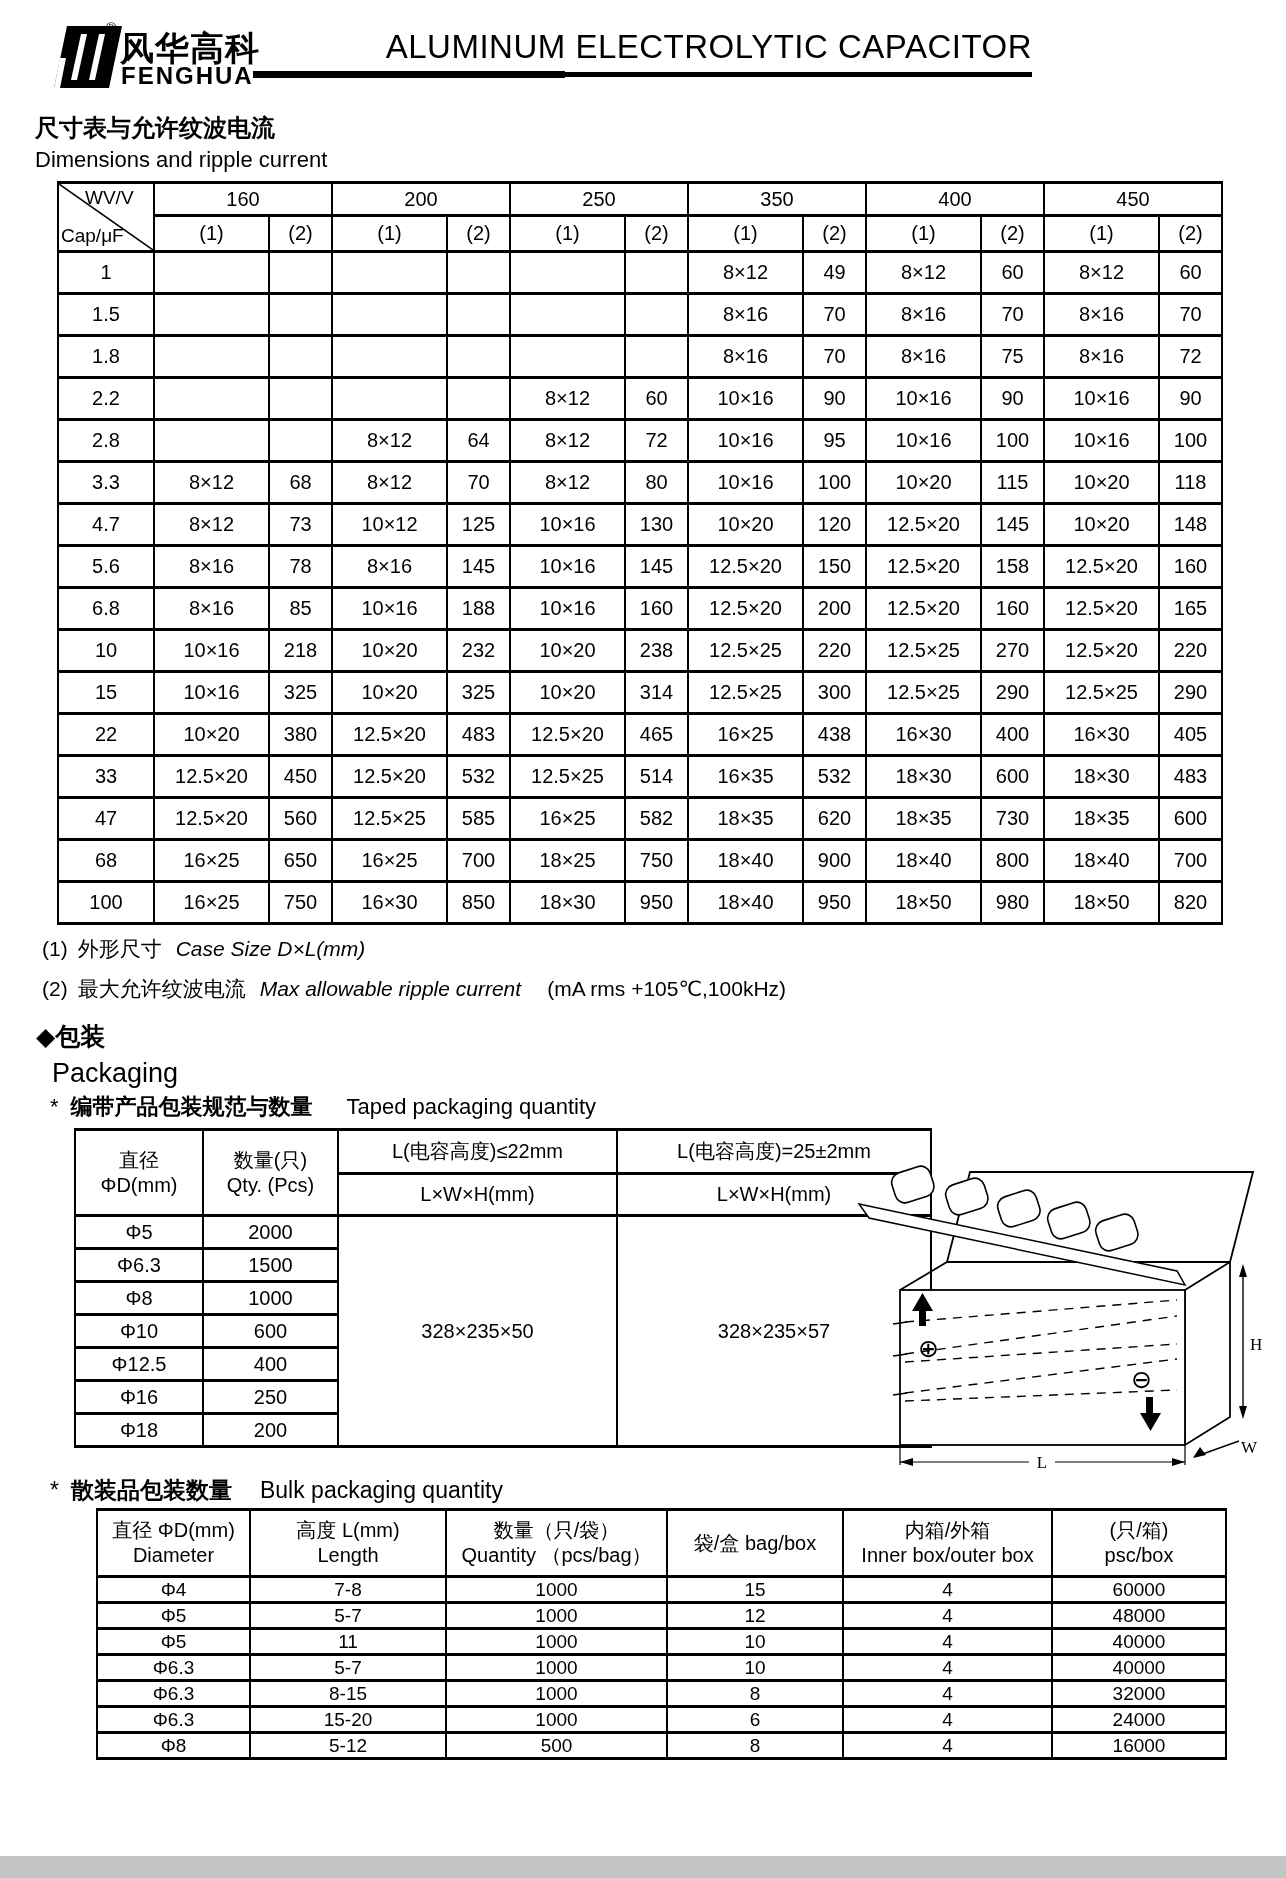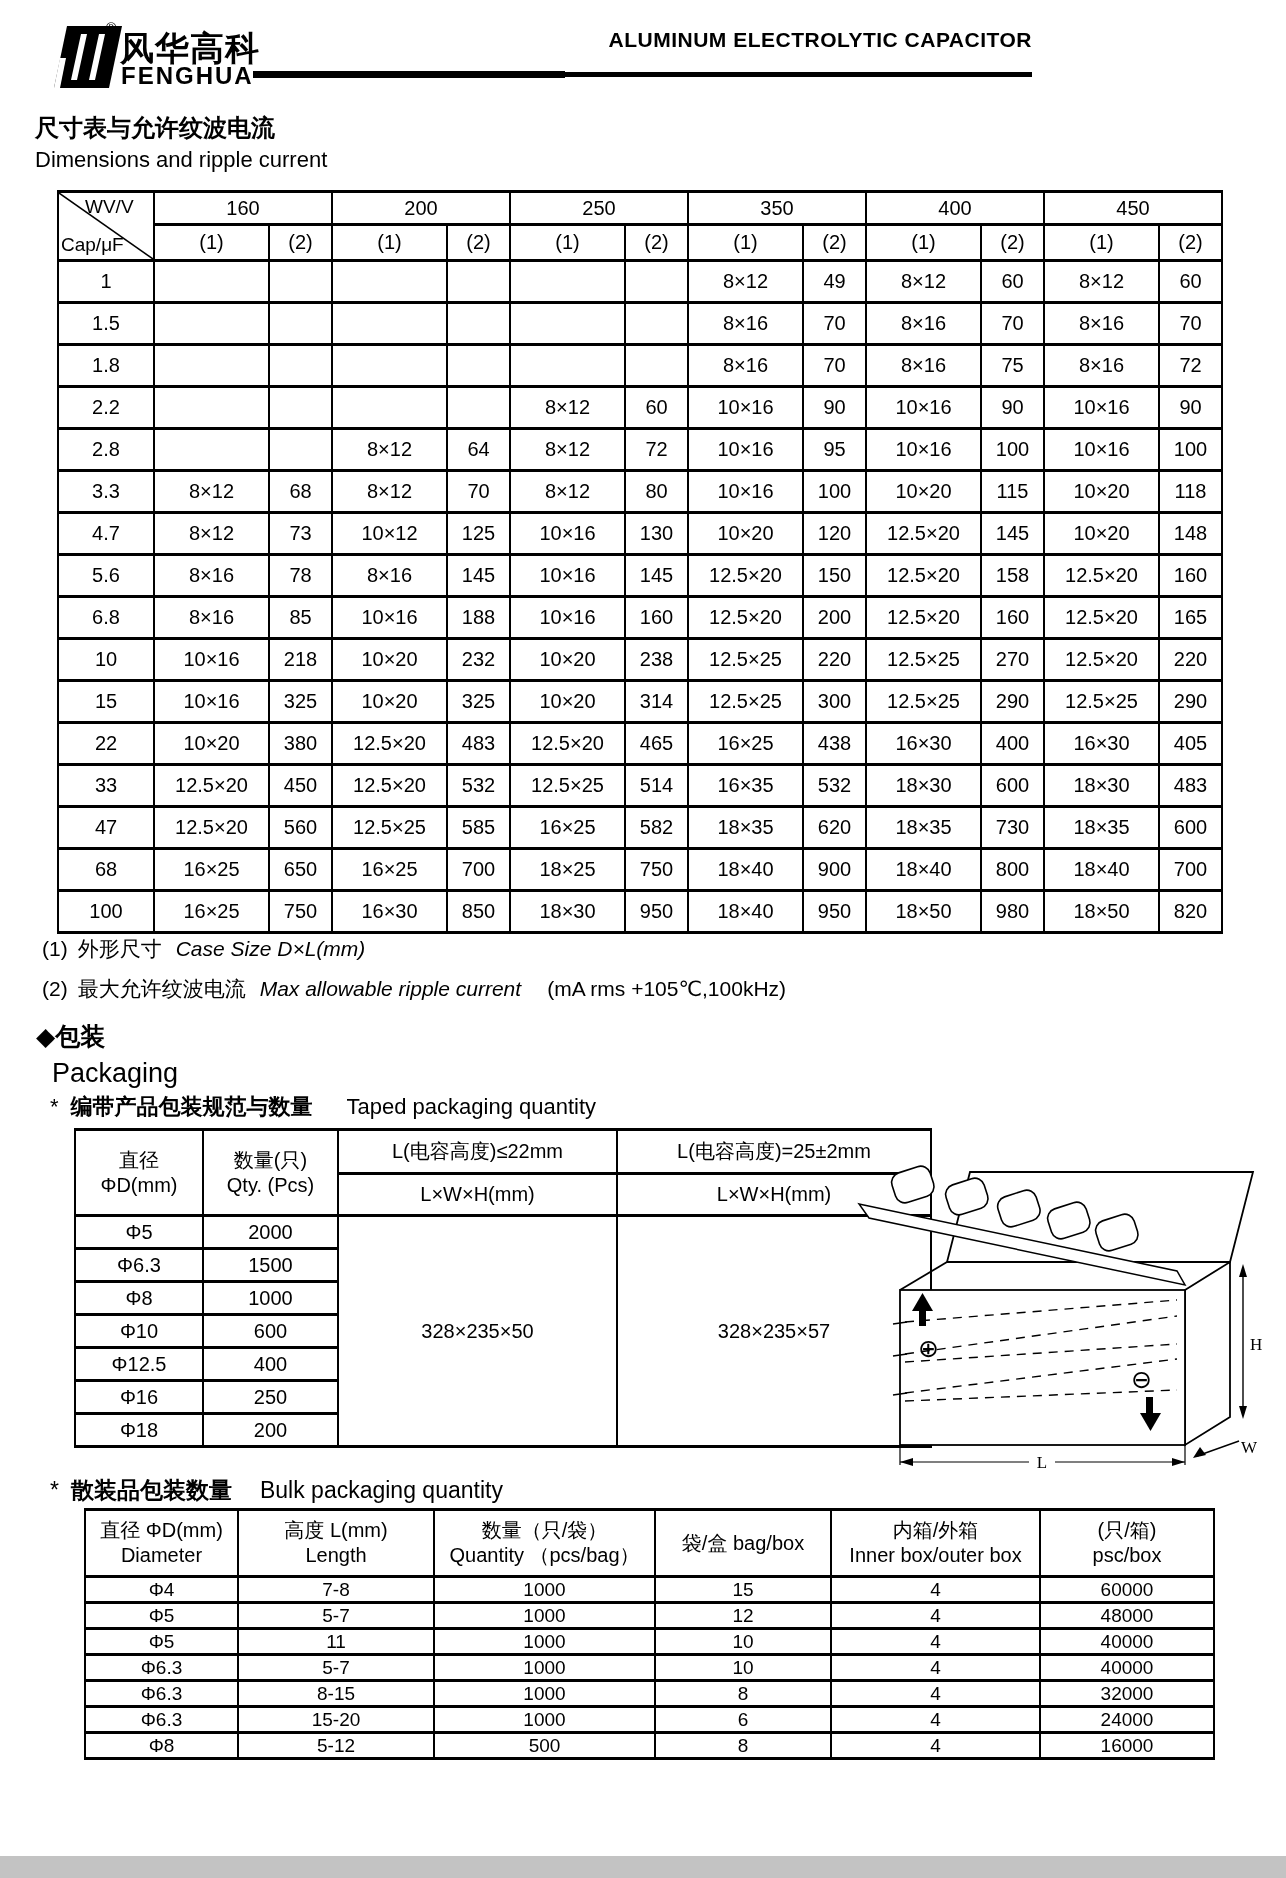--- a/index.html
+++ b/index.html
@@ -6,34 +6,34 @@
   html,body { background:#fff; }
   body { width:1286px; height:1878px; position:relative; overflow:hidden;
          font-family:"Liberation Sans","DejaVu Sans",sans-serif; color:#000; }
   .page { position:absolute; inset:0; background:#fff; }
 
   
   .logo-mark { position:absolute; left:44px; top:24px; }
   .reg { position:absolute; left:106px; top:20px; font-size:14px; }
   .logo-cn { position:absolute; left:120px; top:26px; font-size:34px; font-weight:bold; letter-spacing:1px; }
   .logo-en { position:absolute; left:121px; top:62px; font-size:24px; font-weight:bold; letter-spacing:2px; }
-  .doc-title { position:absolute; right:254px; top:28px; font-size:21px; font-weight:bold; letter-spacing:.5px; white-space:nowrap; }
+  .doc-title { position:absolute; right:254px; top:28px; font-size:33px; font-weight:normal; letter-spacing:.5px; white-space:nowrap; }
   .rule-a { position:absolute; left:253px; top:71px; width:312px; height:7px; background:#000; }
   .rule-b { position:absolute; left:560px; top:72px; width:472px; height:5px; background:#000; }
 
   
   .dim-title-cn { position:absolute; left:35px; top:112px; font-size:24px; font-weight:bold; }
   .dim-title-en { position:absolute; left:35px; top:147px; font-size:22px; }
 
   
   .dim-wrap { position:absolute; left:57px; top:181px; }
   table { border-collapse:collapse; table-layout:fixed; background:#fff; }
   th,td { border:2px solid #000; border-top-width:3px; border-bottom-width:3px;
           text-align:center; vertical-align:middle; font-weight:normal; overflow:hidden; }
-  #dim-table { width:1164px;margin-top:9px; }
+  #dim-table { width:1164px; }
   #dim-table th,#dim-table td { font-size:20px; }
   #dim-table thead tr:nth-child(1) th { height:33px; }
   #dim-table thead tr:nth-child(2) th { height:36px; }
   #dim-table tbody tr { height:42px; }
   th.corner { position:relative; padding:0; }
   th.corner svg { position:absolute; inset:0; width:100%; height:100%; }
   .cwv  { position:absolute; top:3px; left:26px; font-size:19px; }
   .ccap { position:absolute; bottom:3px; left:2px; font-size:19px; }
 
   .notes { position:absolute; left:42px; top:935px; font-size:21px; }
@@ -58,21 +58,21 @@
   #taped-table tbody tr { height:33px; }
   .two-line div { line-height:1.25; }
 
   .diagram { position:absolute; left:855px; top:1150px; width:410px; height:330px; }
   .dlab { font-family:"Liberation Serif","DejaVu Serif",serif; font-size:17px; }
   .dsym { font-family:"DejaVu Sans",sans-serif; font-size:25px; }
 
   .bulk-title { position:absolute; left:50px; top:1475px; font-size:23px; white-space:nowrap; }
   .bulk-title .cn { font-weight:bold; margin-left:12px;text-align:center; }
   .bulk-title .en { margin-left:28px; }
-  .bulk-wrap { position:absolute; left:84px; top:1508px; }
+  .bulk-wrap { position:absolute; left:96px; top:1508px; }
   #bulk-table { width:1129px; }
   #bulk-table th { font-size:20px; height:67px; }
   #bulk-table td { font-size:19px; }
   #bulk-table tbody tr { height:26px; }
 
   .footer-bar { position:absolute; left:0; top:1856px; width:1286px; height:22px; }
 </style>
 </head>
 <body>
 

